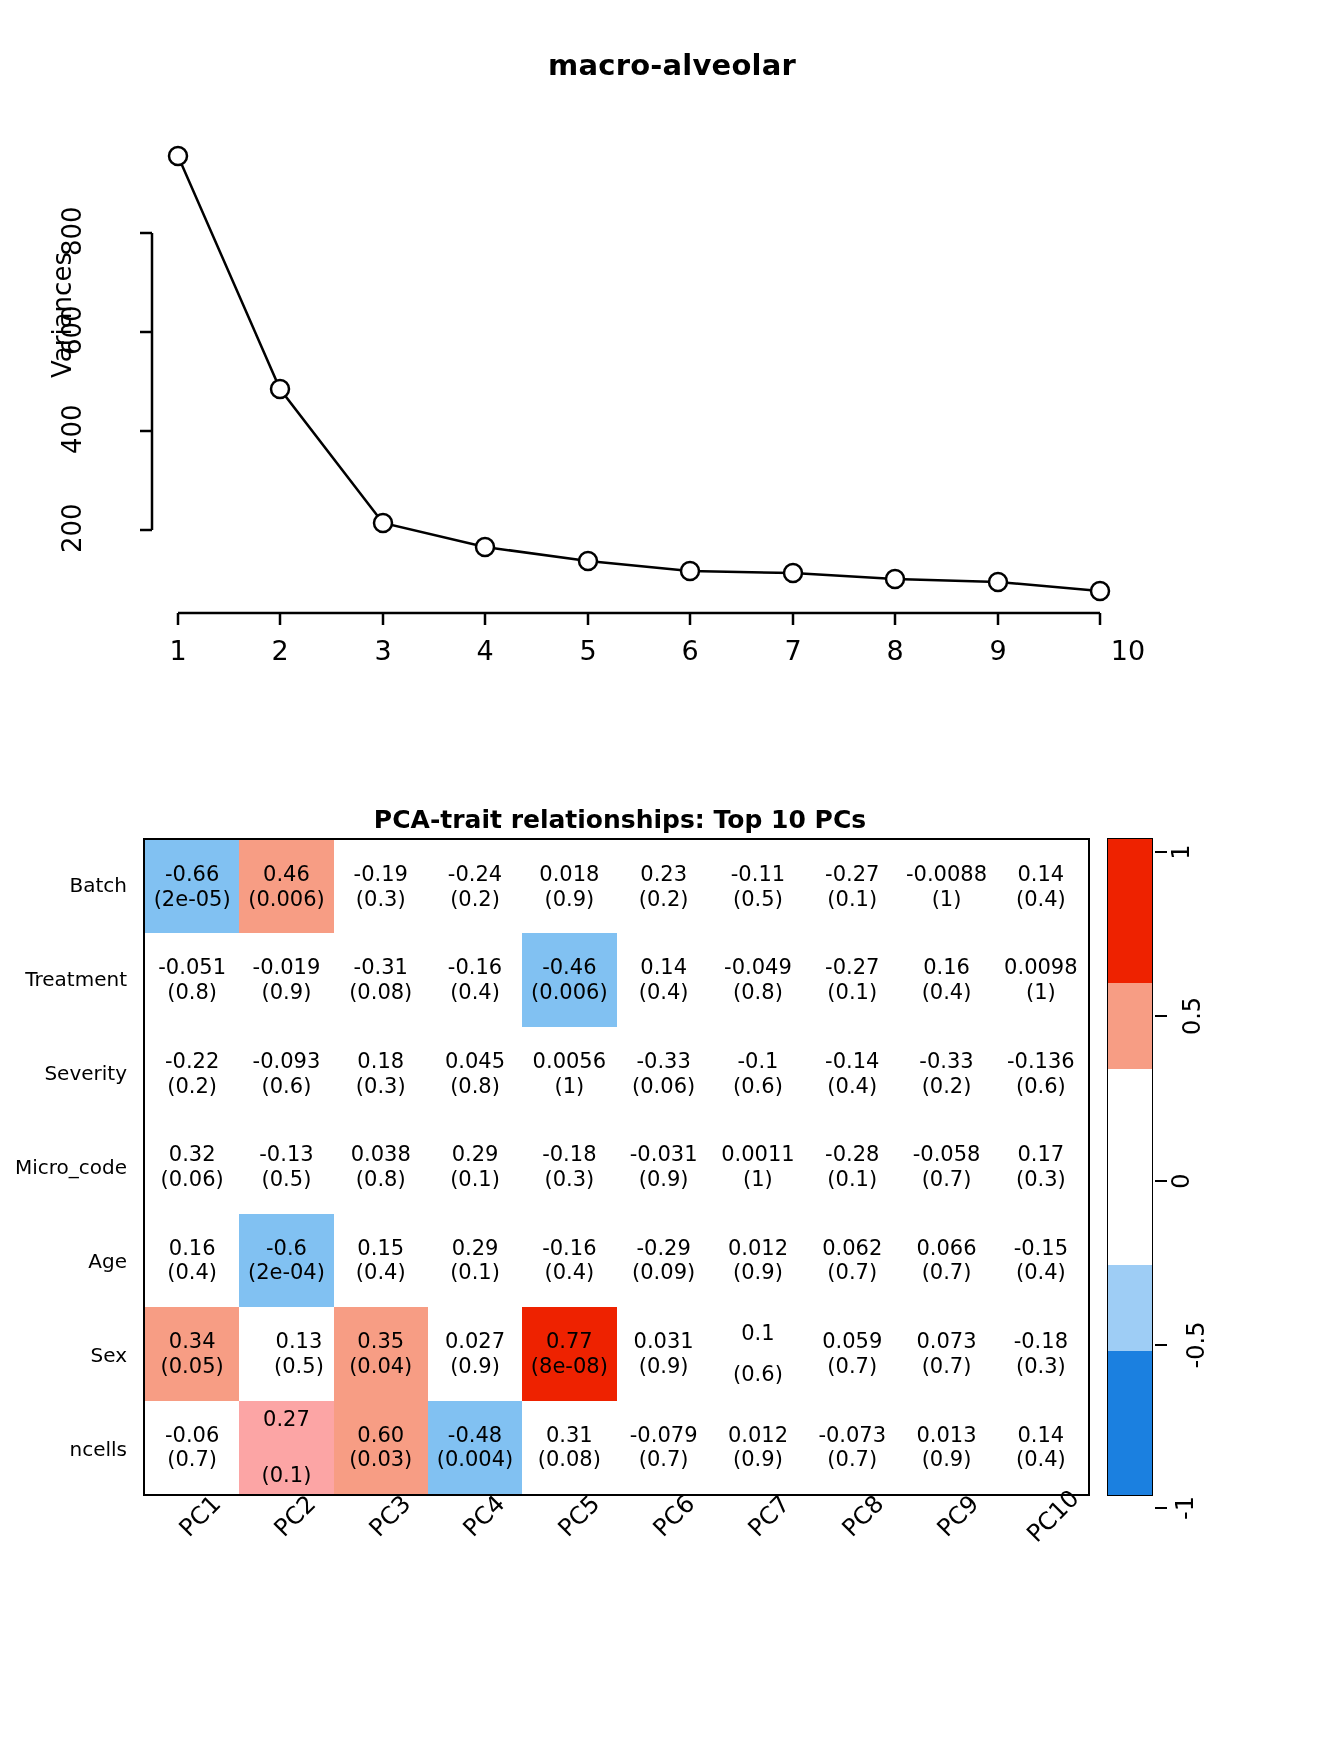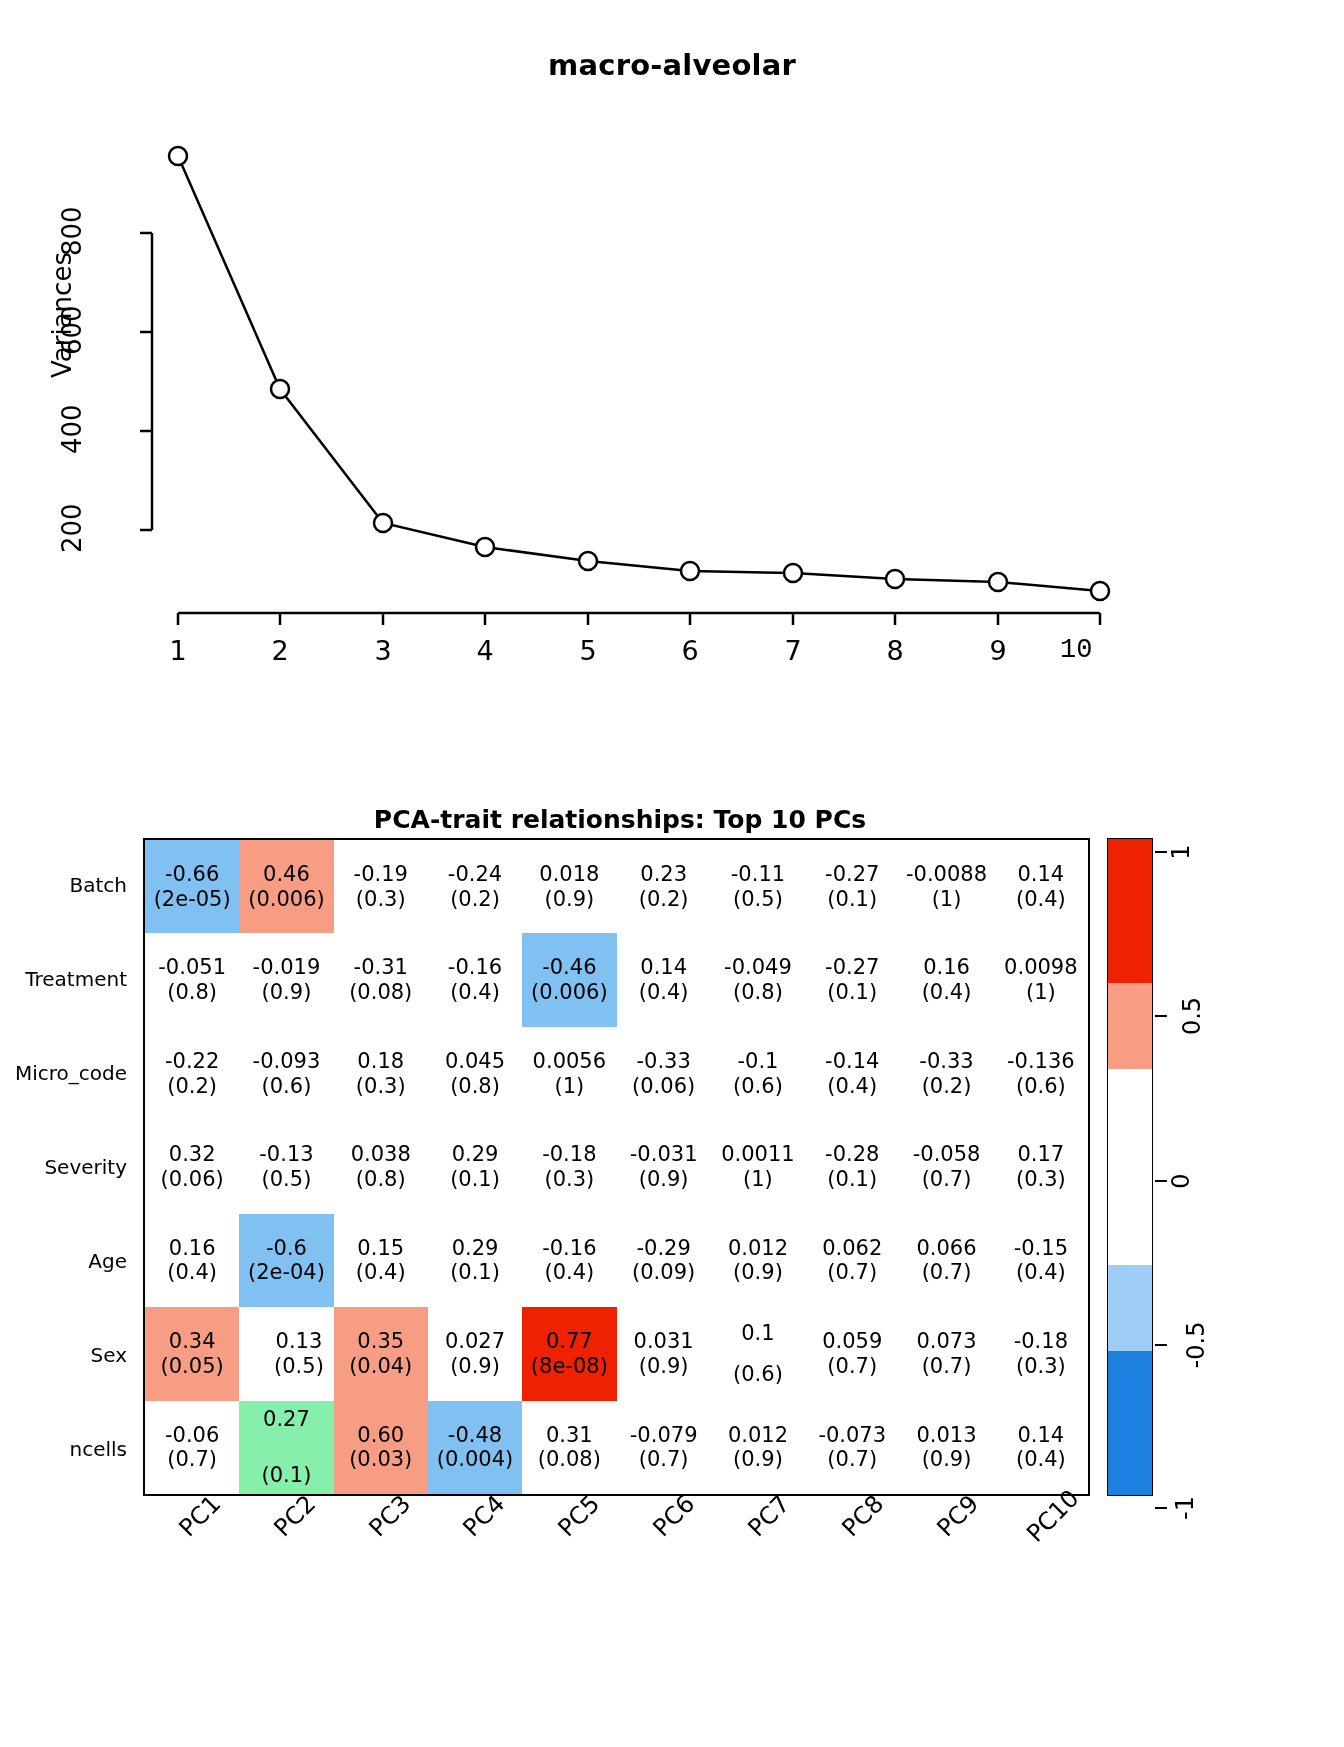--- a/index.html
+++ b/index.html
@@ -240,31 +240,31 @@
 
   <div class="axis-tick-label" style="position:absolute;left:148px;top:635px;width:60px;text-align:center;">1</div>
   <div class="axis-tick-label" style="position:absolute;left:250px;top:635px;width:60px;text-align:center;">2</div>
   <div class="axis-tick-label" style="position:absolute;left:353px;top:635px;width:60px;text-align:center;">3</div>
   <div class="axis-tick-label" style="position:absolute;left:455px;top:635px;width:60px;text-align:center;">4</div>
   <div class="axis-tick-label" style="position:absolute;left:558px;top:635px;width:60px;text-align:center;">5</div>
   <div class="axis-tick-label" style="position:absolute;left:660px;top:635px;width:60px;text-align:center;">6</div>
   <div class="axis-tick-label" style="position:absolute;left:763px;top:635px;width:60px;text-align:center;">7</div>
   <div class="axis-tick-label" style="position:absolute;left:865px;top:635px;width:60px;text-align:center;">8</div>
   <div class="axis-tick-label" style="position:absolute;left:968px;top:635px;width:60px;text-align:center;">9</div>
-  <div class="axis-tick-label" style="position:absolute;left:1060px;top:635px;width:60px;text-align:left;font-family:Liberation Mono, monospace;">10</div>
+  <div class="axis-tick-label" style="position:absolute;left:1098px;top:635px;width:60px;text-align:center;">10</div>
 </div>
 
 <div id="heat-wrap">
   <div id="heat-title">PCA-trait relationships: Top 10 PCs</div>
 
   <div class="rowlabels">
     <div class="rowlabel">Batch</div>
     <div class="rowlabel">Treatment</div>
+    <div class="rowlabel">Severity</div>
     <div class="rowlabel">Micro_code</div>
-    <div class="rowlabel">Severity</div>
     <div class="rowlabel">Age</div>
     <div class="rowlabel">Sex</div>
     <div class="rowlabel">ncells</div>
   </div>
 
   <div id="heat-grid">
       <div class="cell" style="background: rgb(129, 193, 242);">
         <span class="v">-0.66</span>
         <span class="p">(2e-05)</span>
       </div>
@@ -501,21 +501,21 @@
         <span class="p">(0.7)</span>
       </div>
       <div class="cell" style="background: rgb(255, 255, 255);">
         <span class="v">-0.18</span>
         <span class="p">(0.3)</span>
       </div>
       <div class="cell" style="background: rgb(255, 255, 255);">
         <span class="v">-0.06</span>
         <span class="p">(0.7)</span>
       </div>
-      <div class="cell" style="background: #86efac; gap: 32px;">
+      <div class="cell" style="background: #fca5a5; gap: 32px;">
         <span class="v">0.27</span>
         <span class="p">(0.1)</span>
       </div>
       <div class="cell" style="background: rgb(247, 157, 132);">
         <span class="v">0.60</span>
         <span class="p">(0.03)</span>
       </div>
       <div class="cell" style="background: rgb(129, 193, 242);">
         <span class="v">-0.48</span>
         <span class="p">(0.004)</span>

